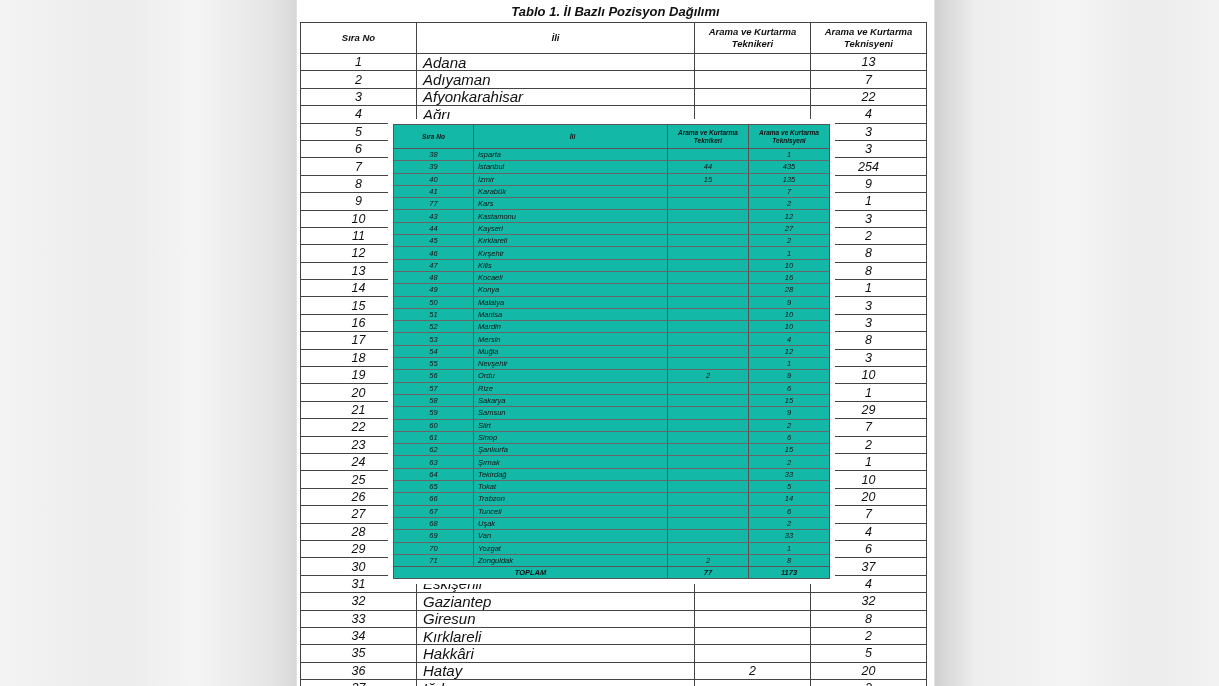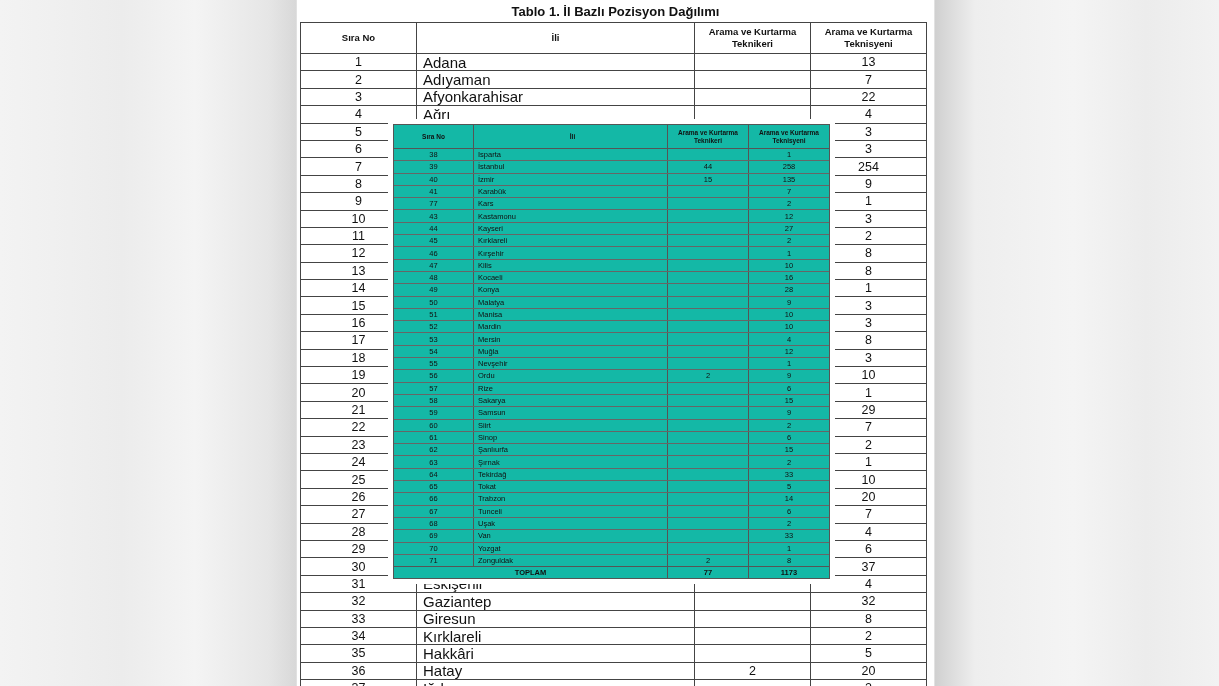--- a/index.html
+++ b/index.html
@@ -3,21 +3,21 @@
 <meta charset="utf-8">
 <style>
   html, body { margin: 0; padding: 0; }
   body {
     width: 1219px; height: 686px; overflow: hidden; position: relative;
     background: linear-gradient(90deg, #f3f3f3 0%, #ececec 10%, #f4f4f4 16%, #e6e6e6 22%, #d8d8d8 24.3%, #ffffff 24.4%, #ffffff 76.6%, #d0d0d0 76.7%, #eeeeee 80%, #f4f4f4 88%, #ececec 94%, #f2f2f2 100%);
     font-family: "Liberation Sans", sans-serif;
     color: #111;
   }
   .page {
-    position: absolute; left: 297px; top: 0; width: 637px; height: 686px; background: #fff;
+    position: absolute; left: 297px; top: 0; width: 637px; height: 686px; background: #fff; font-style: italic;
   }
   .title {
     position: absolute; left: 0; right: 0; top: 4px; text-align: center;
     font-weight: bold; font-size: 13px; color: #111;
   }
   
   .big { position: absolute; left: 3px; top: 22px; width: 625px; border: 1px solid #444; border-bottom: none; }
   .big .hdr { display: flex; height: 30px; border-bottom: 1px solid #444; }
   .big .row { display: flex; height: 16.4px; border-bottom: 1px solid #444; }
   .big .c { box-sizing: border-box; border-right: 1px solid #444; display: flex; align-items: center; }
@@ -295,21 +295,21 @@
         <div class="row">
           <div class="c c1">38</div>
           <div class="c c2">Isparta</div>
           <div class="c c3"></div>
           <div class="c c4">1</div>
         </div>
         <div class="row">
           <div class="c c1">39</div>
           <div class="c c2">İstanbul</div>
           <div class="c c3">44</div>
-          <div class="c c4">258</div>
+          <div class="c c4">435</div>
         </div>
         <div class="row">
           <div class="c c1">40</div>
           <div class="c c2">İzmir</div>
           <div class="c c3">15</div>
           <div class="c c4">135</div>
         </div>
         <div class="row">
           <div class="c c1">41</div>
           <div class="c c2">Karabük</div>

